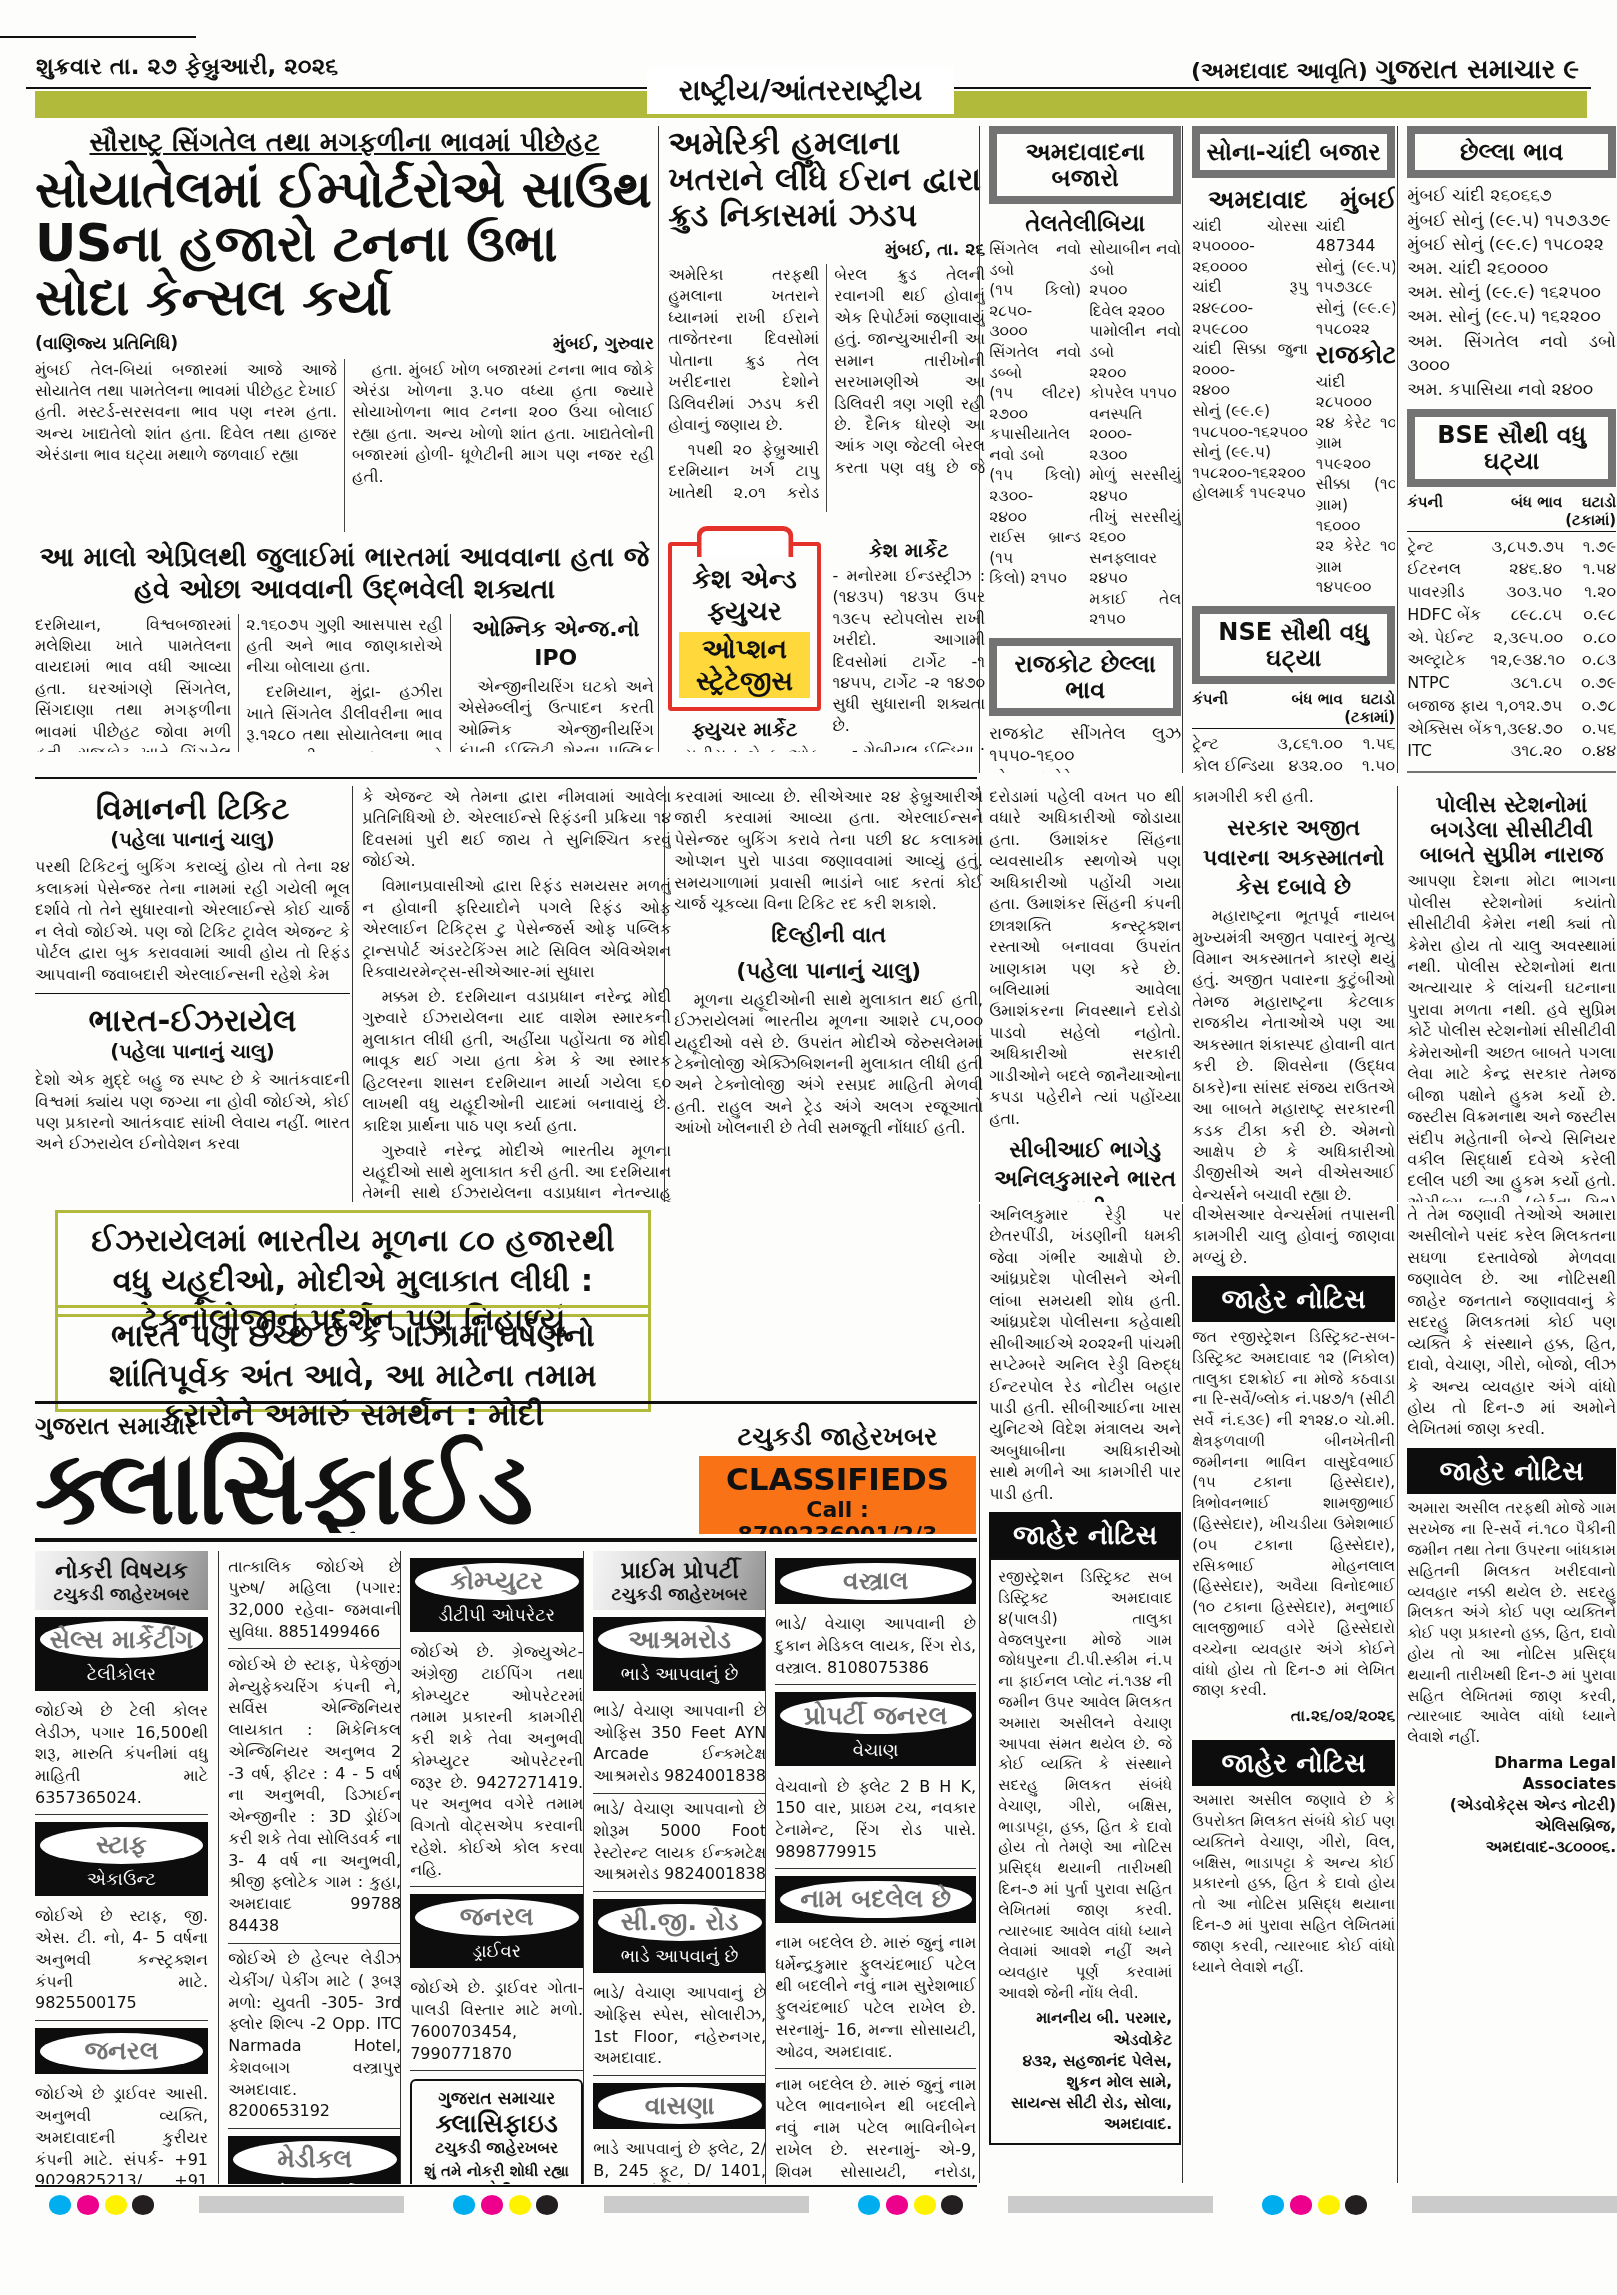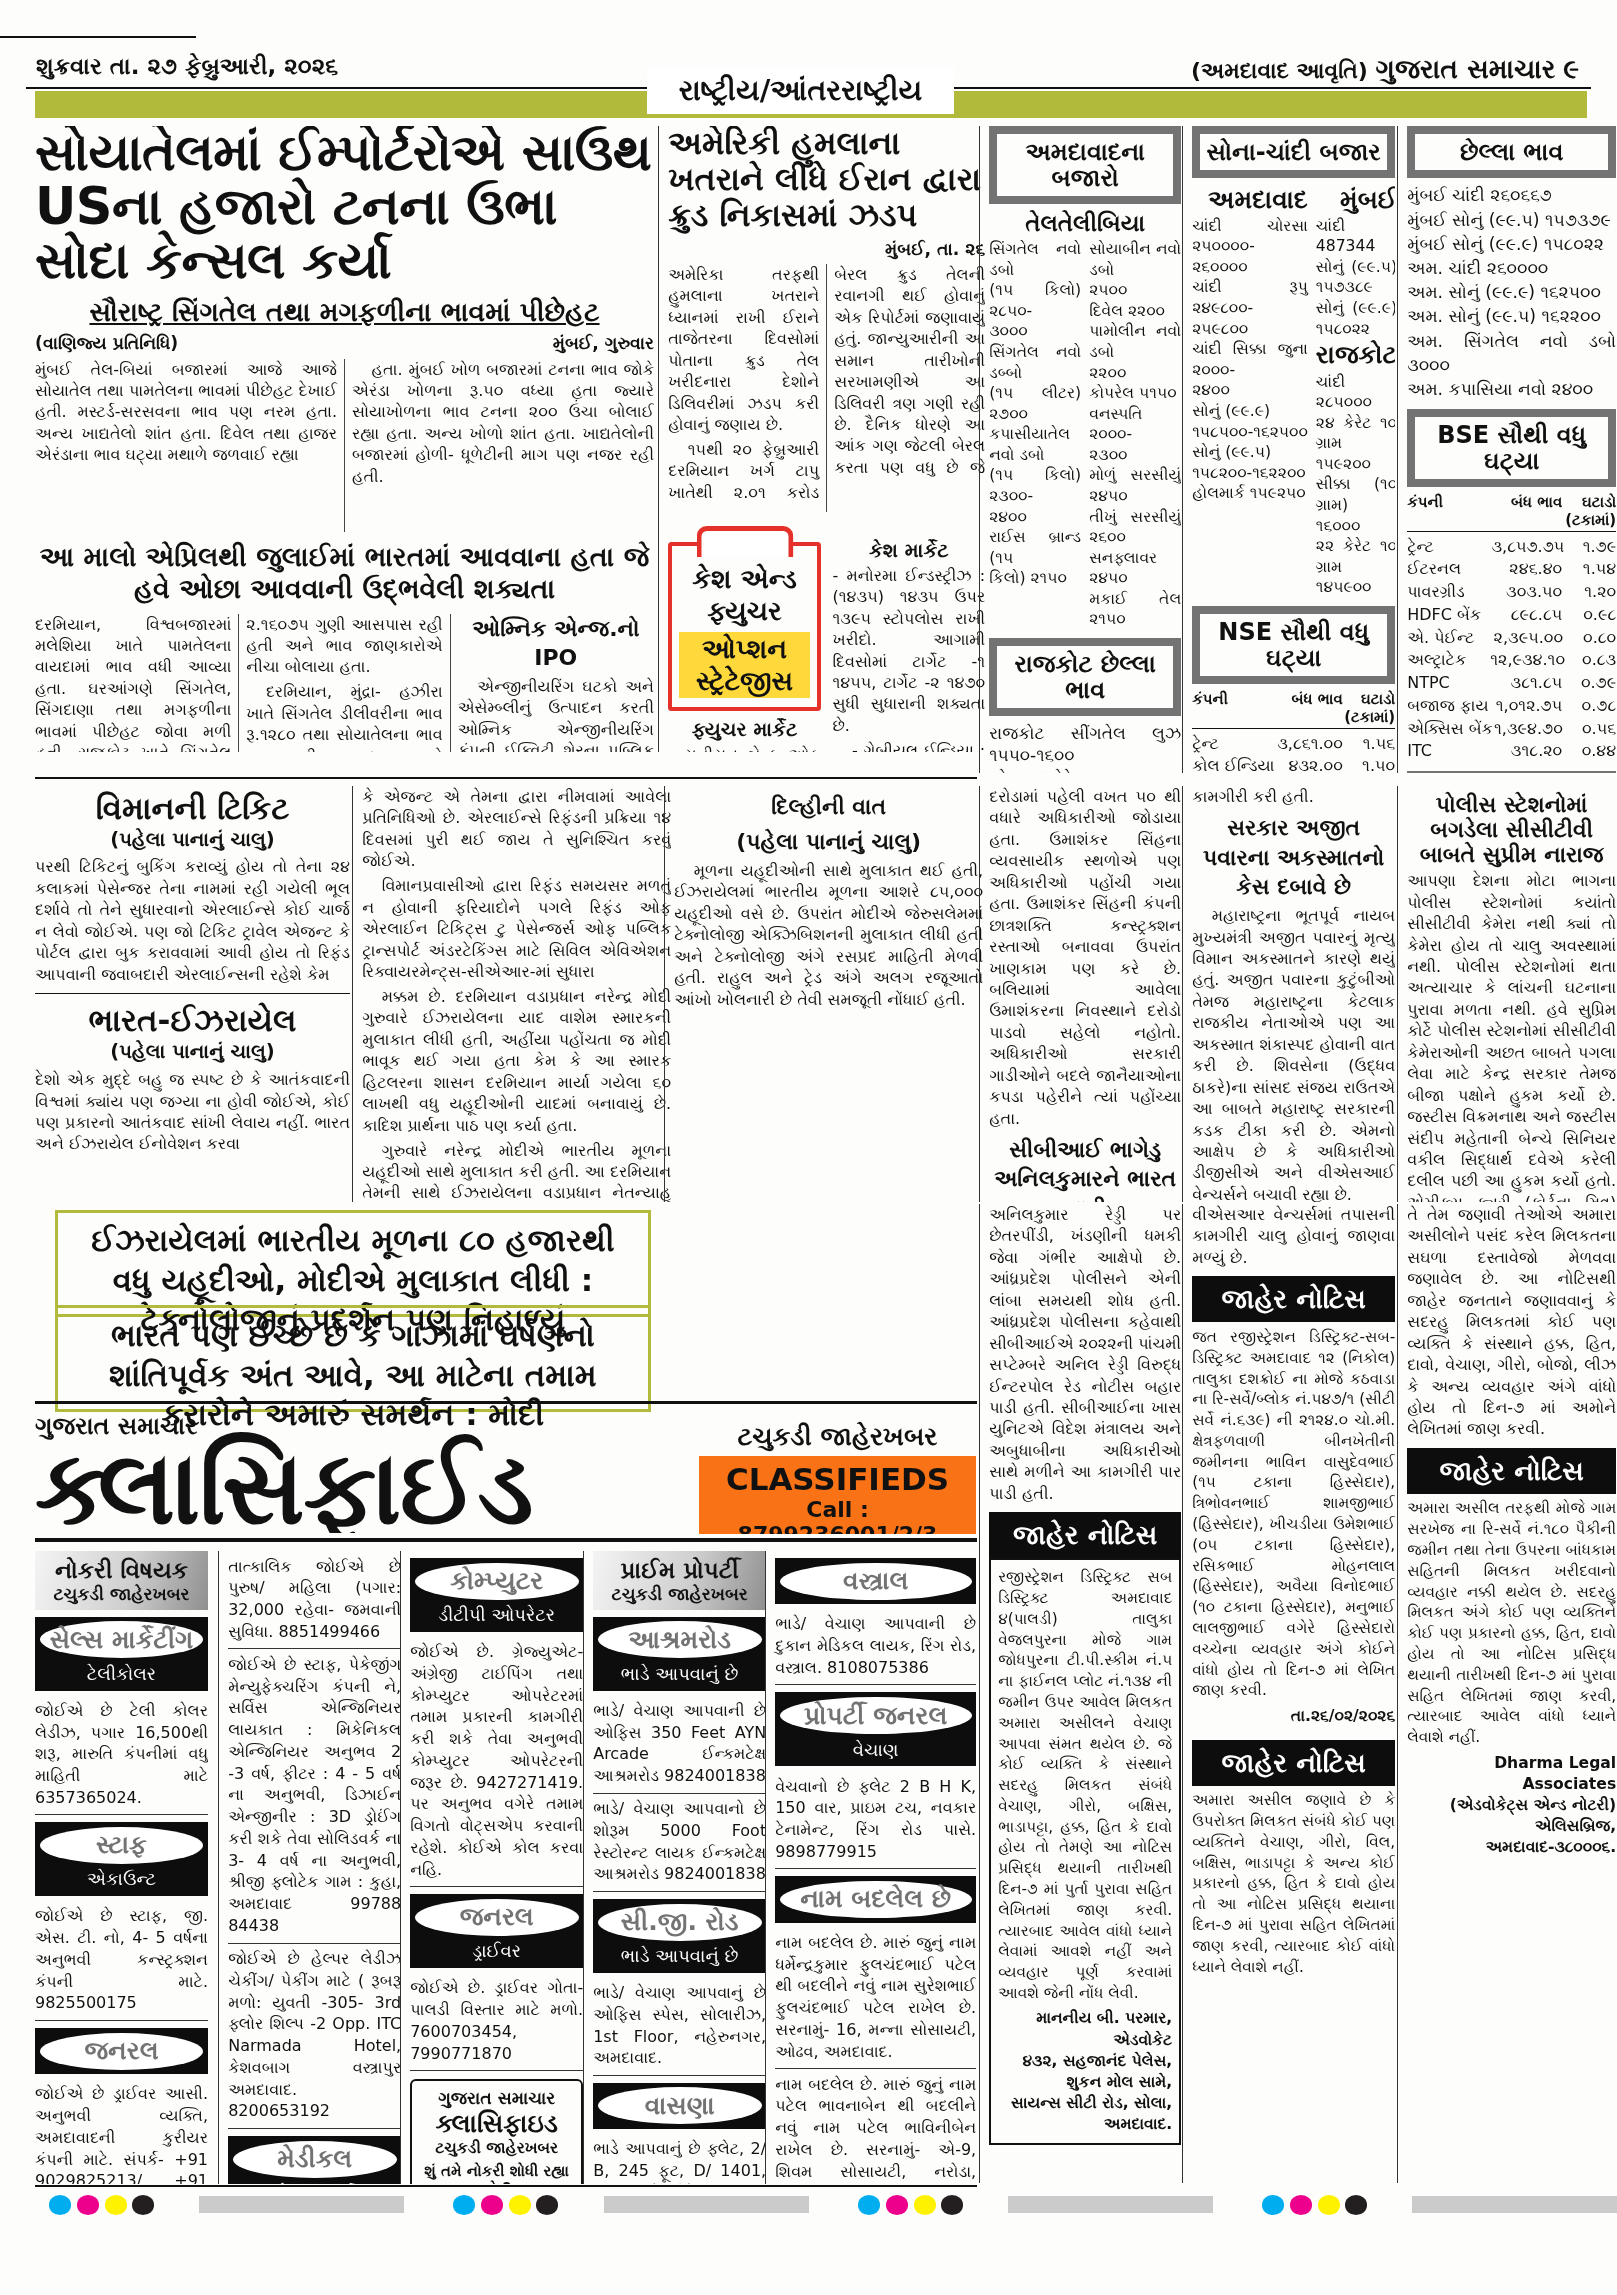--- a/index.html
+++ b/index.html
@@ -105,22 +105,22 @@
 <div class="abs" id="hdr-right">
   <span>(અમદાવાદ આવૃતિ)</span>
   <span class="paper">ગુજરાત સમાચાર</span>
   <span class="paper">૯</span>
 </div>
 <div class="rule" style="top:87px;left:26px;width:1565px;height:1.7px;"></div>
 <div class="abs" id="olive-bar"></div>
 <div class="abs" id="section-title">રાષ્ટ્રીય/આંતરરાષ્ટ્રીય</div>
 
 <div class="colbox" style="left:35px;top:126px;width:619px;height:626px;">
+  <div id="kicker">સૌરાષ્ટ્ર સિંગતેલ તથા મગફળીના ભાવમાં પીછેહટ</div>
   <div id="headline1">સોયાતેલમાં ઈમ્પોર્ટરોએ સાઉથ USના હજારો ટનના ઉભા સોદા કેન્સલ કર્યા</div>
-  <div id="kicker">સૌરાષ્ટ્ર સિંગતેલ તથા મગફળીના ભાવમાં પીછેહટ</div>
   <div class="byline-row">
     <span>(વાણિજ્ય પ્રતિનિધિ)</span>
     <span>મુંબઈ, ગુરુવાર</span>
   </div>
   <div class="body-txt twocol" style="height:173px;">
       <p class="first">મુંબઈ તેલ-બિયાં બજારમાં આજે આજે સોયાતેલ તથા પામતેલના ભાવમાં પીછેહટ દેખાઈ હતી. મસ્ટર્ડ-સરસવના ભાવ પણ નરમ હતા. અન્ય ખાદ્યતેલો શાંત હતા. દિવેલ તથા હાજર એરંડાના ભાવ ઘટ્યા મથાળે જળવાઈ રહ્યા</p>
       <p>હતા. મુંબઈ ખોળ બજારમાં ટનના ભાવ જોકે એરંડા ખોળના રૂ.૫૦ વધ્યા હતા જ્યારે સોયાખોળના ભાવ ટનના ૨૦૦ ઉંચા બોલાઈ રહ્યા હતા. અન્ય ખોળો શાંત હતા. ખાદ્યતેલોની બજારમાં હોળી- ધૂળેટીની માગ પણ નજર રહી હતી.</p>
     </div>
   <div class="bold-subhead">આ માલો એપ્રિલથી જુલાઈમાં ભારતમાં આવવાના હતા જે હવે ઓછા આવવાની ઉદ્ભવેલી શક્યતા</div>
   <div class="body-txt threecol" style="height:248px;">
@@ -357,20 +357,21 @@
 <div class="colbox vr" style="left:352px;top:786px;width:309px;height:416px;">
   <div class="body-txt">
       <p class="first">કે એજન્ટ એ તેમના દ્વારા નીમવામાં આવેલા પ્રતિનિધિઓ છે. એરલાઈન્સે રિફંડની પ્રક્રિયા ૧૪ દિવસમાં પુરી થઈ જાય તે સુનિશ્ચિત કરવું જોઈએ.</p>
       <p>વિમાનપ્રવાસીઓ દ્વારા રિફંડ સમયસર મળતું ન હોવાની ફરિયાદોને પગલે રિફંડ ઓફ એરલાઈન ટિકિટ્સ ટુ પેસેન્જર્સ ઓફ પબ્લિક ટ્રાન્સપોર્ટ અંડરટેકિંગ્સ માટે સિવિલ એવિએશન રિક્વાયરમેન્ટ્સ-સીએઆર-માં સુધારા</p>
       <p>મક્કમ છે. દરમિયાન વડાપ્રધાન નરેન્દ્ર મોદી ગુરુવારે ઈઝરાયેલના યાદ વાશેમ સ્મારકની મુલાકાત લીધી હતી, અહીંયા પહોંચતા જ મોદી ભાવૂક થઈ ગયા હતા કેમ કે આ સ્મારક હિટલરના શાસન દરમિયાન માર્યા ગયેલા ૬૦ લાખથી વધુ યહૂદીઓની યાદમાં બનાવાયું છે. કાદિશ પ્રાર્થના પાઠ પણ કર્યા હતા.</p>
       <p>ગુરુવારે નરેન્દ્ર મોદીએ ભારતીય મૂળના યહૂદીઓ સાથે મુલાકાત કરી હતી. આ દરમિયાન તેમની સાથે ઈઝરાયેલના વડાપ્રધાન નેતન્યાહુ પણ જોડાયા હતા.</p>
     </div>
 </div>
 <div class="colbox vr" style="left:664px;top:786px;width:309px;height:416px;">
   <div class="body-txt">
+      <p class="first">કરવામાં આવ્યા છે. સીએઆર ૨૪ ફેબ્રુઆરીએ જારી કરવામાં આવ્યા હતા. એરલાઈન્સને પેસેન્જર બુકિંગ કરાવે તેના પછી ૪૮ કલાકમાં ઓપ્શન પુરો પાડવા જણાવવામાં આવ્યું હતું. સમયગાળામાં પ્રવાસી ભાડાંને બાદ કરતાં કોઈ ચાર્જ ચૂકવ્યા વિના ટિકિટ રદ કરી શકાશે.</p>
       <div class="subhead-inline">દિલ્હીની વાત</div>
       <div class="subhead-inline">(પહેલા પાનાનું ચાલુ)</div>
       <p>મૂળના યહૂદીઓની સાથે મુલાકાત થઈ હતી, ઈઝરાયેલમાં ભારતીય મૂળના આશરે ૮૫,૦૦૦ યહૂદીઓ વસે છે. ઉપરાંત મોદીએ જેરુસલેમમાં ટેક્નોલોજી એક્ઝિબિશનની મુલાકાત લીધી હતી અને ટેક્નોલોજી અંગે રસપ્રદ માહિતી મેળવી હતી. રાહુલ અને ટ્રેડ અંગે અલગ રજૂઆતો આંખો ખોલનારી છે તેવી સમજૂતી નોંધાઈ હતી.</p>
     </div>
 </div>
 <div class="colbox vr" style="left:979px;top:786px;width:192px;height:416px;">
   <div class="body-txt">
       <p class="first">દરોડામાં પહેલી વખત ૫૦ થી વધારે અધિકારીઓ જોડાયા હતા. ઉમાશંકર સિંહના વ્યવસાયીક સ્થળોએ પણ અધિકારીઓ પહોંચી ગયા હતા. ઉમાશંકર સિંહની કંપની છાત્રશક્તિ કન્સ્ટ્રક્શન રસ્તાઓ બનાવવા ઉપરાંત ખાણકામ પણ કરે છે. બલિયામાં આવેલા ઉમાશંકરના નિવસ્થાને દરોડો પાડવો સહેલો નહોતો. અધિકારીઓ સરકારી ગાડીઓને બદલે જાનૈયાઓના કપડા પહેરીને ત્યાં પહોંચ્યા હતા.</p>
       <div class="subhead-inline">સીબીઆઈ ભાગેડુ અનિલકુમારને ભારત લાવી</div>
       <p>ગુનો કરીને વિદેશ ભાગી જતા ગુનેગારોને પરત દેશ લાવવામાં લાંબો સમય વિતી જતો હોય છે. ભારતની એજન્સીઓ માટે આ કામગીરી સરળ હોતી નથી.</p>

